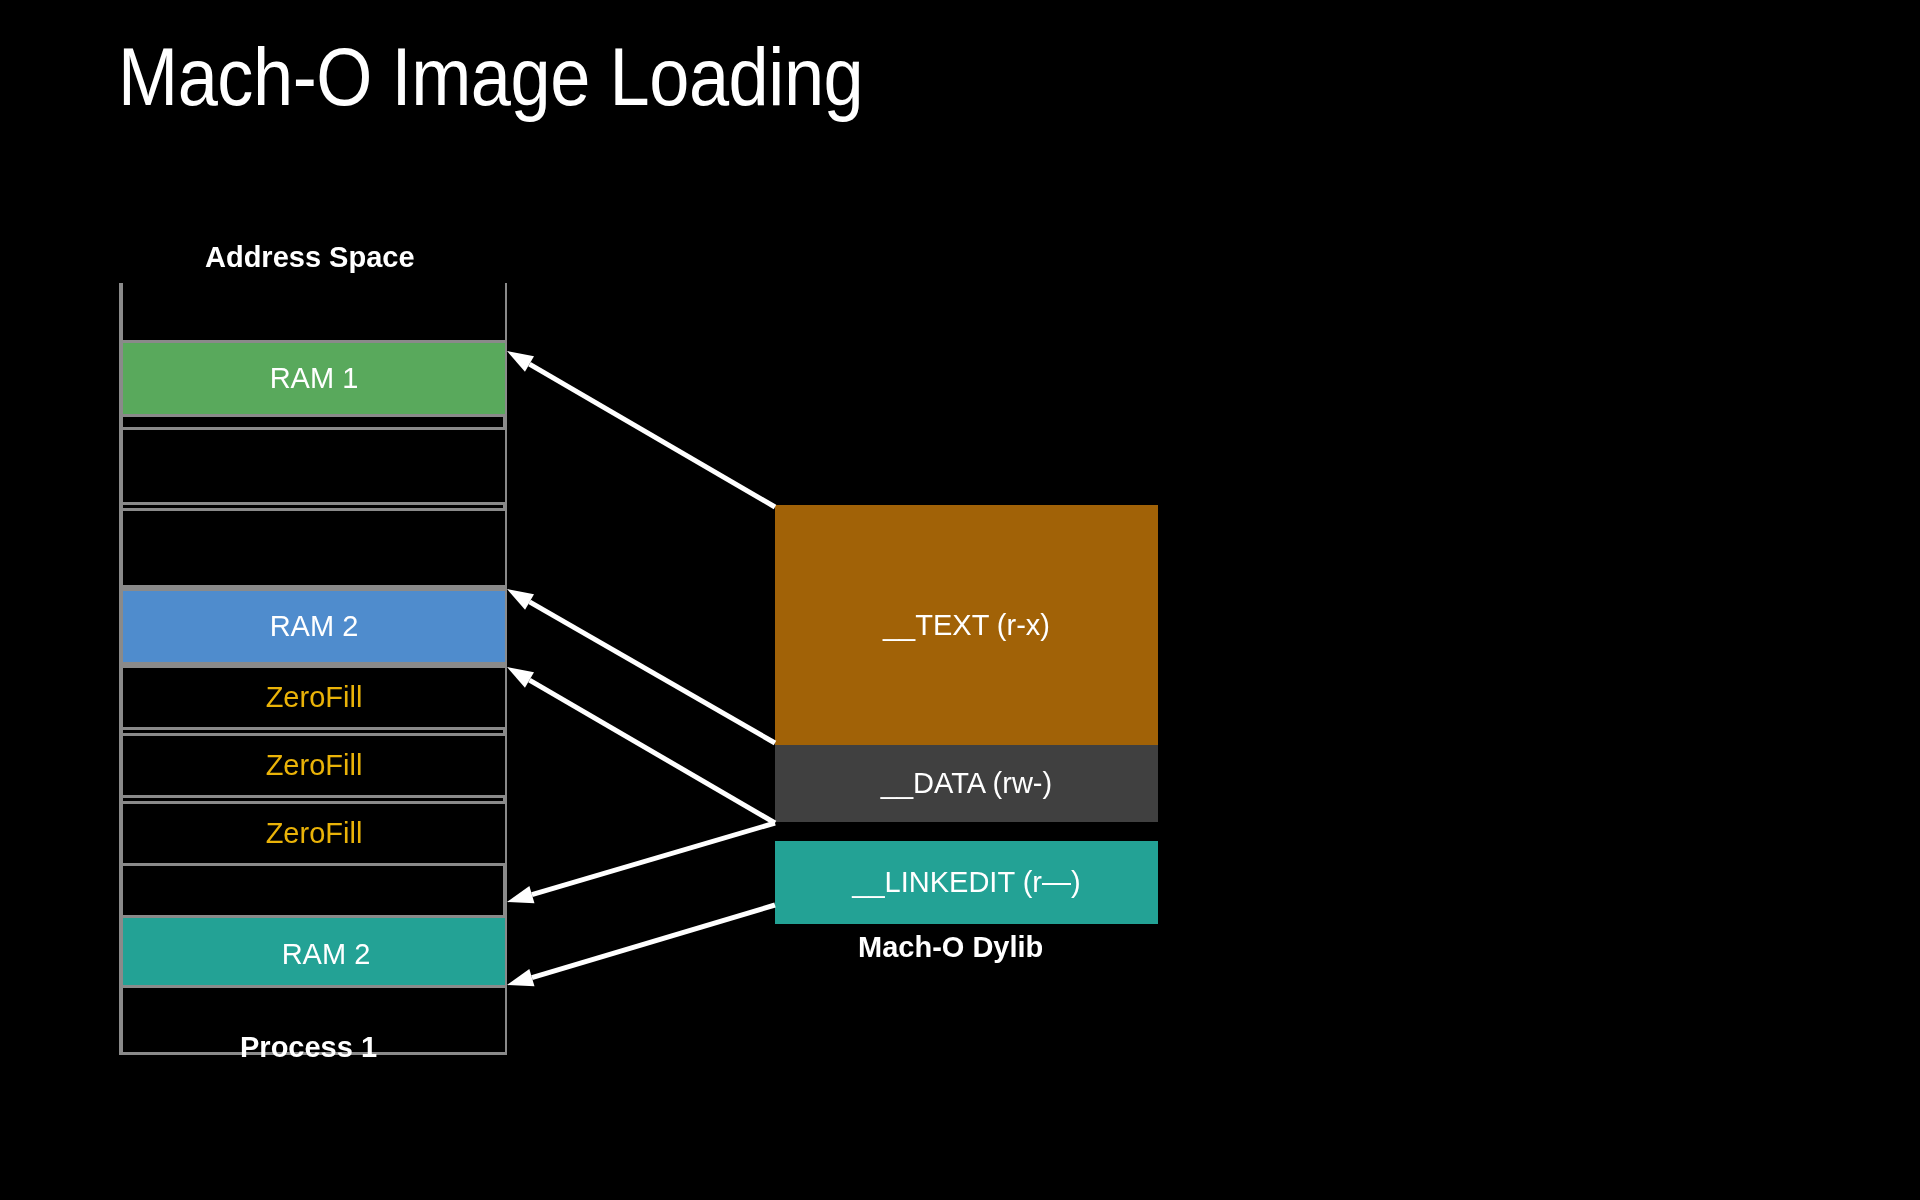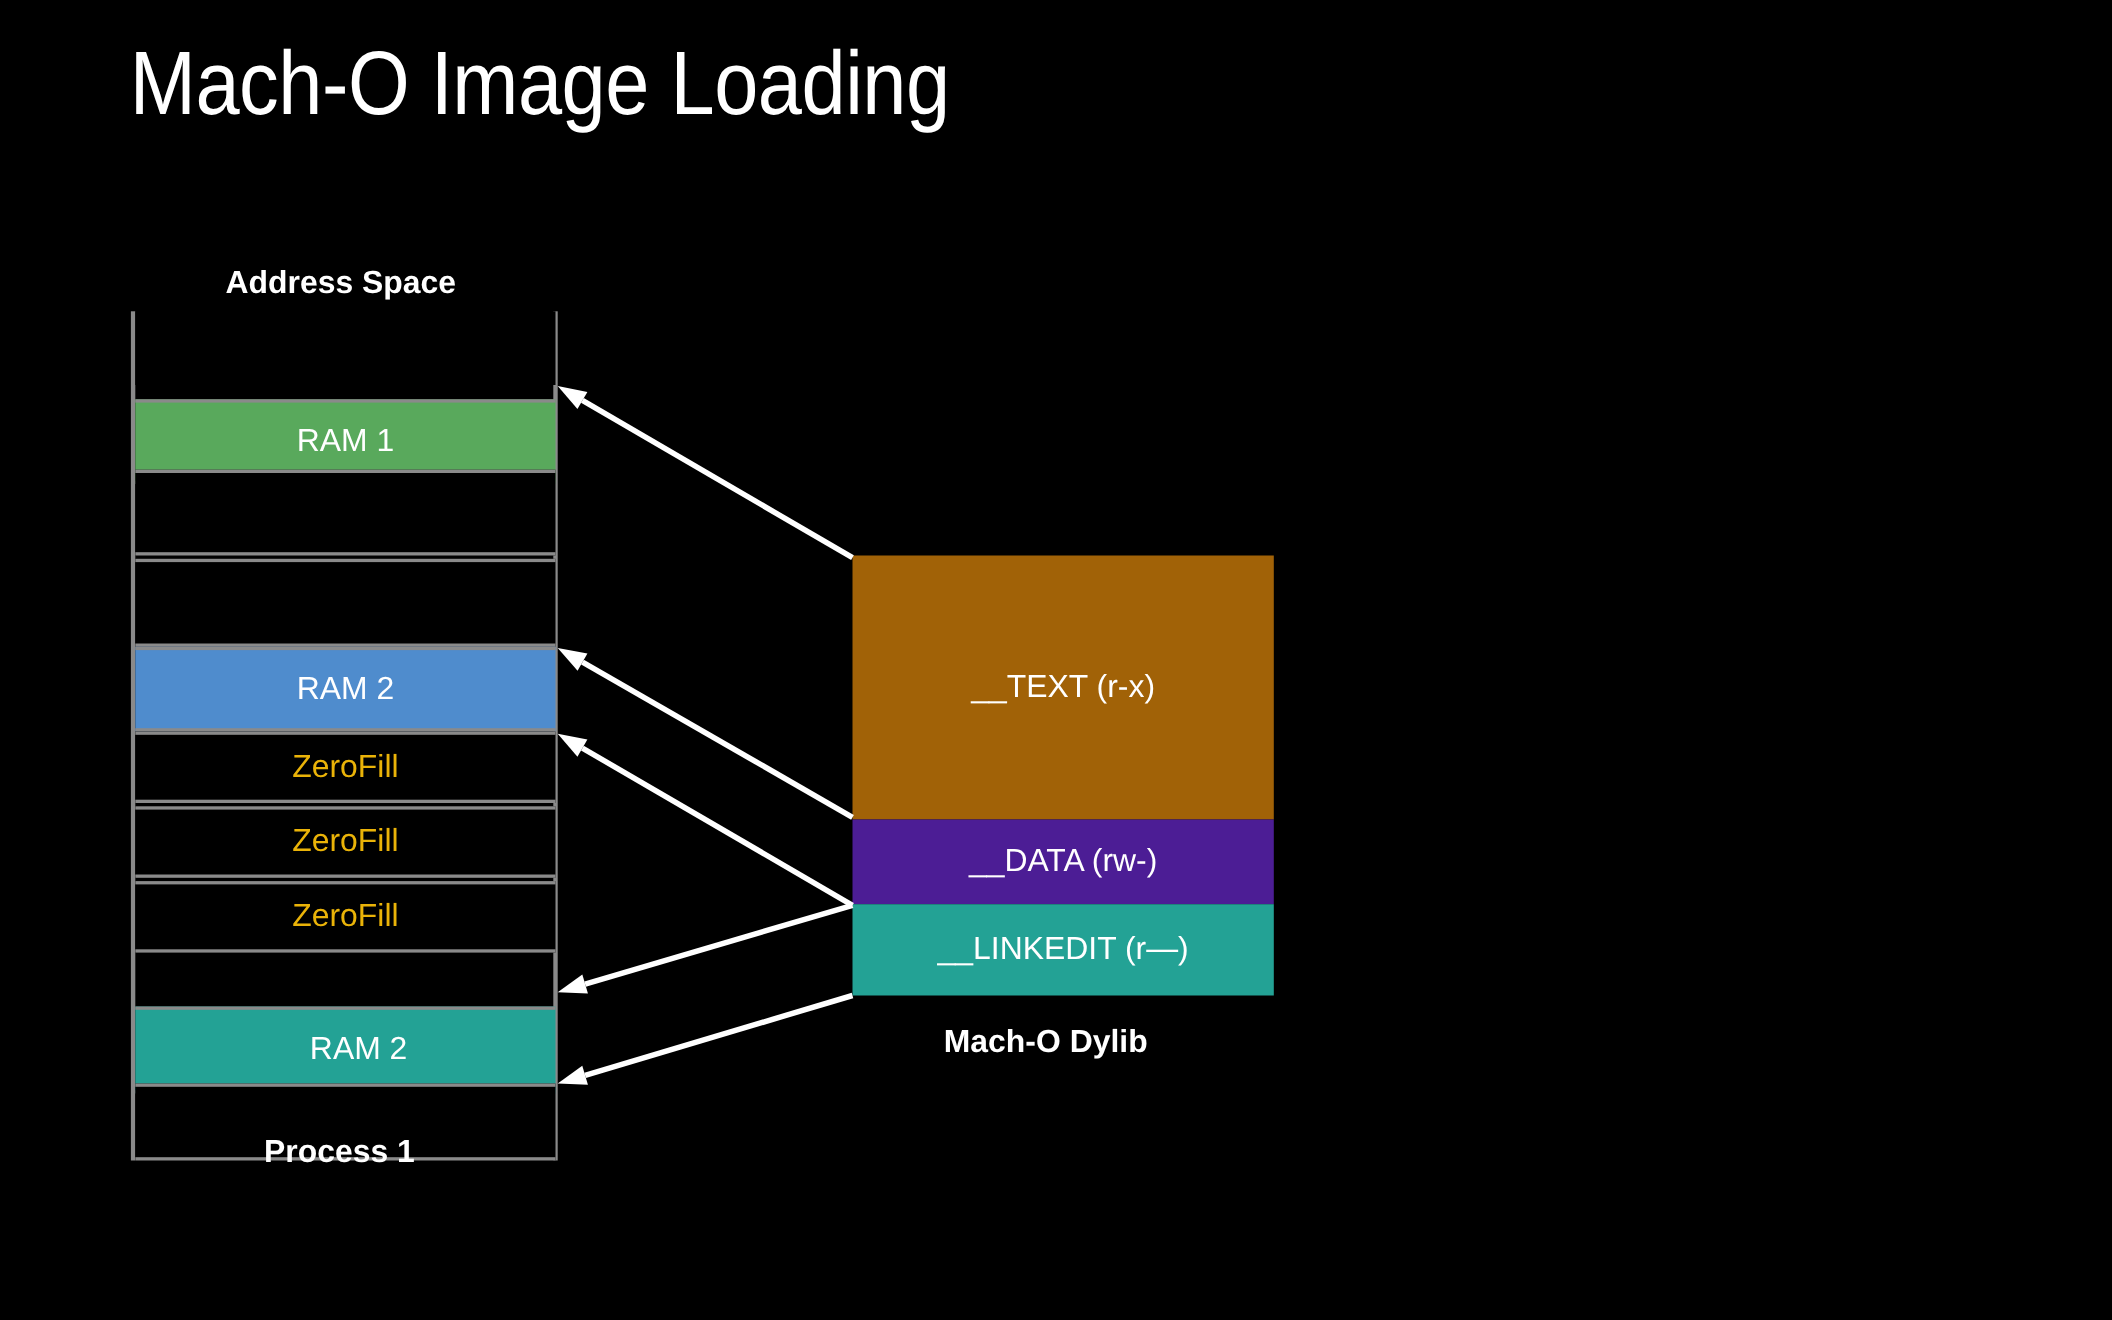--- a/index.html
+++ b/index.html
@@ -156,21 +156,21 @@
 
   <div>
 
     <div id="address-space-label">Address Space</div>
 
     <div class="rail" id="rail-left"></div>
     <div class="rail" id="rail-right"></div>
 
     <div id="mem-rows">
         <div class="mem-row spacer blank-top" style="top: 0px; height: 67px; background: rgb(0, 0, 0);"></div>
-        <div class="mem-row filled" style="top: 80px; height: 77px; background: rgb(89, 169, 92);">
+        <div class="mem-row filled" style="top: 57px; height: 77px; background: rgb(89, 169, 92);">
           <span>RAM 1</span>
         </div>
         <div class="mem-row spacer" style="top: 144px; height: 78px; background: rgb(0, 0, 0);"></div>
         <div class="mem-row spacer" style="top: 225px; height: 80px; background: rgb(0, 0, 0);"></div>
         <div class="mem-row filled" style="top: 305px; height: 77px; background: rgb(79, 140, 205);">
           <span>RAM 2</span>
         </div>
         <div class="mem-row zerofill" style="top: 382px; height: 65px; background: rgb(0, 0, 0);">
           <span>ZeroFill</span>
         </div>
@@ -187,24 +187,24 @@
       </div>
 
     <div id="process-caption">Process 1</div>
   </div>
 
   <div>
     <div id="dylib">
         <div class="seg" style="top: 0px; height: 240px; background: #a16207;">
           <span>__TEXT (r-x)</span>
         </div>
-        <div class="seg" style="top: 240px; height: 77px; background: #4c1d95;">
+        <div class="seg" style="top: 240px; height: 77px; background: #404040;">
           <span>__DATA (rw-)</span>
         </div>
-        <div class="seg" style="top: 317px; height: 83px; background: rgb(35, 162, 149);">
+        <div class="seg" style="top: 336px; height: 83px; background: rgb(35, 162, 149);">
           <span>__LINKEDIT (r—)</span>
         </div>
       </div>
     <div id="dylib-caption">Mach-O Dylib</div>
   </div>
 
   <svg id="arrows" viewBox="0 0 1920 1200" width="1920" height="1200" xmlns="http://www.w3.org/2000/svg">
       <g>
         <line x1="775" y1="507" x2="529.470405754578" y2="364.0797884243066" stroke="#ffffff" stroke-width="5"></line>
         <polygon points="507,351 533.9980248245303,356.3015710477219 524.9427866846257,371.85800580089136" fill="#ffffff"></polygon>

